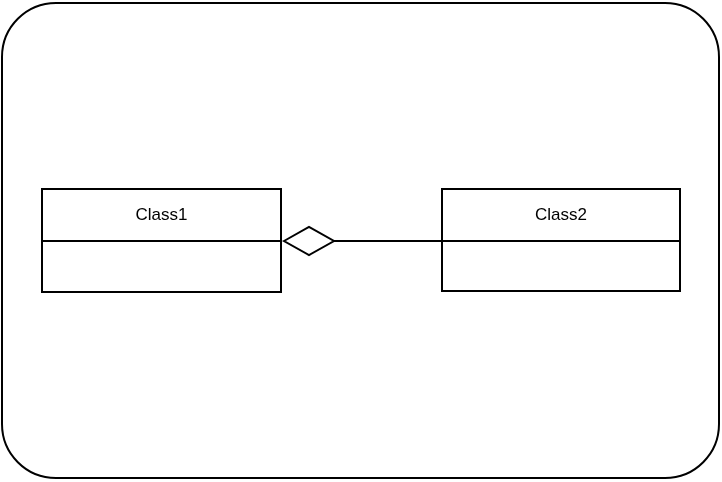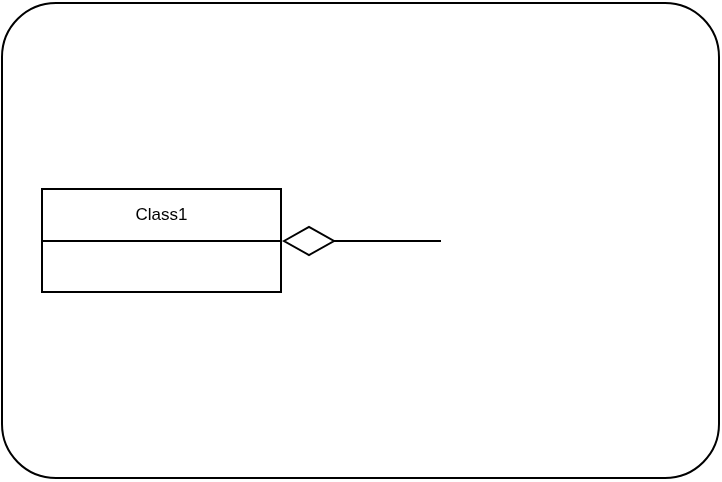--- a/index.html
+++ b/index.html
@@ -82,20 +82,24 @@
 
 <div class="stage">
 
   <div class="boundary"></div>
 
   <div class="uml-class class1">
     <div class="uml-title">Class1</div>
     <div class="uml-body"></div>
   </div>
 
+  <div class="uml-class class2">
+    <div class="uml-title">Class2</div>
+    <div class="uml-body"></div>
+  </div>
 
   <div class="assoc-line"></div>
 
   <div class="diamond-wrap">
     <svg width="56" height="34" viewBox="0 0 56 34" xmlns="http://www.w3.org/2000/svg">
       <polygon points="3,17 28,3 53,17 28,31" fill="#ffffff" stroke="#000000" stroke-width="2"></polygon>
     </svg>
   </div>
 
 </div>

